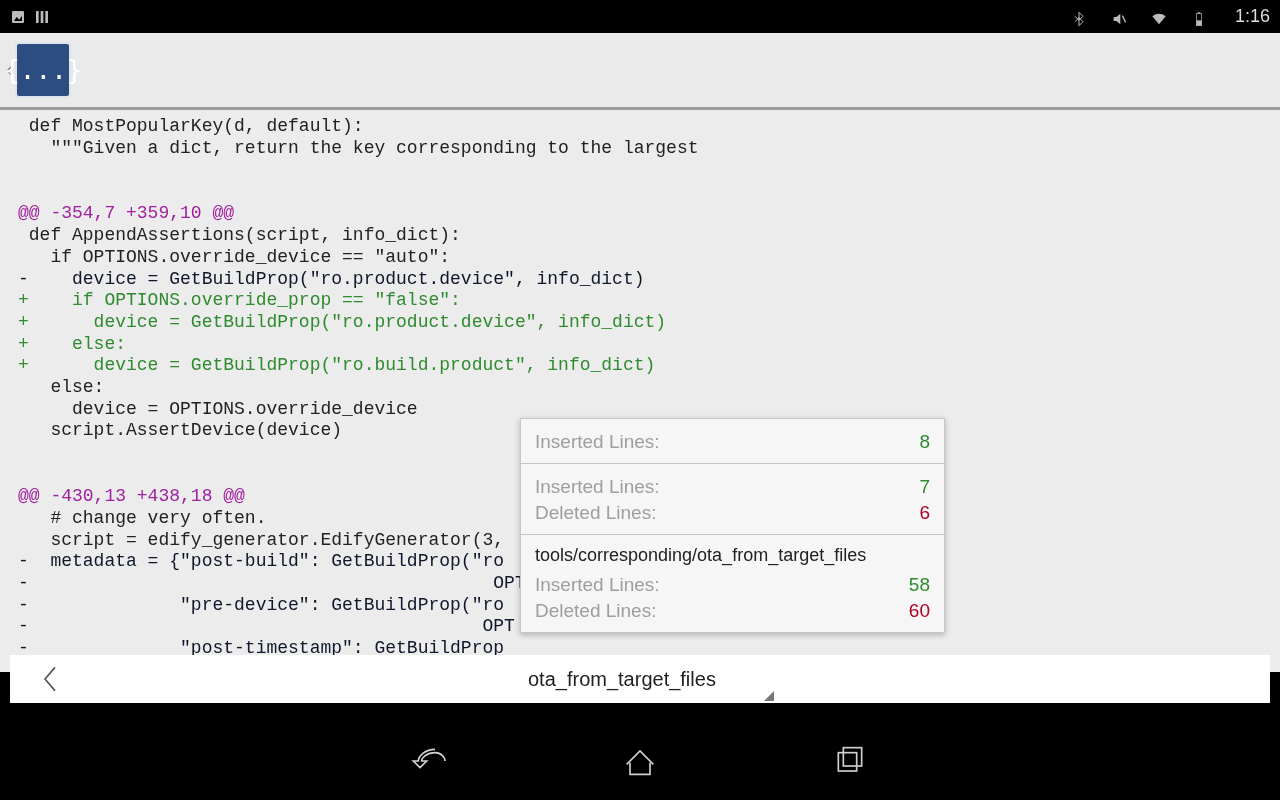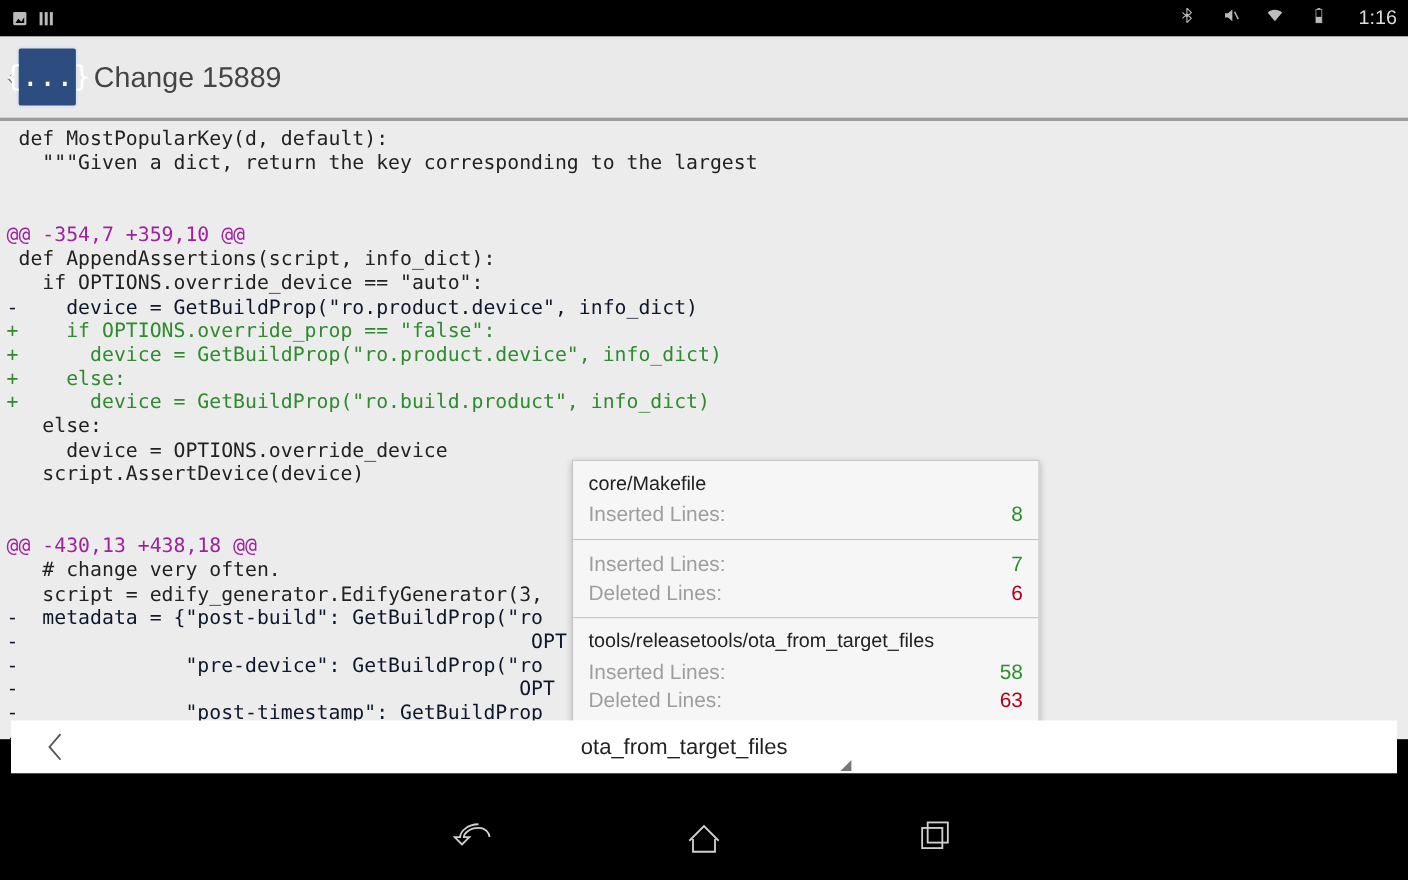--- a/index.html
+++ b/index.html
@@ -1,29 +1,29 @@
 <!DOCTYPE html>
 <html><head>
 <meta charset="utf-8">
 <style>
   * { margin: 0; padding: 0; box-sizing: border-box; }
   html, body { width: 1280px; height: 800px; font-family: "Helvetica Neue", Arial, sans-serif; background: #000; overflow: hidden; }
   .status-bar { height: 33px; background: #000; color: #ddd; display: flex; align-items: center; padding: 0 10px; font-size: 16px; }
   .status-left { display: flex; gap: 8px; }
-  .status-right { margin-left: auto; display: flex; gap: 24px; align-items: flex-start; }
+  .status-right { margin-left: auto; display: flex; gap: 24px; align-items: flex-end; }
   .status-icon { width: 16px; height: 16px; fill: #bbb; }
   .status-time { font-size: 18px; color: #ddd; margin-left: 4px; }
 
   .action-bar { height: 77px; background: #eaeaea; border-bottom: 3px solid #9c9c9c; display: flex; align-items: center; padding: 0 6px; }
   .back-caret { color: #888; font-size: 22px; margin-right: 2px; font-weight: 300; }
   .app-icon { width: 56px; height: 56px; background: #2d4c7f; border-radius: 4px; display: flex; align-items: center; justify-content: center; color: #fff; font-size: 26px; font-family: monospace; margin-right: 14px; border: 2px solid #dde4ee; }
   .app-title { font-size: 26px; color: #444; font-weight: 400; }
 
   .diff-area { position: absolute; top: 110px; left: 0; right: 0; bottom: 128px; background: #ececec; padding: 6px 0; font-family: "DejaVu Sans Mono","Menlo","Consolas",monospace; font-size: 18px; line-height: 21.7px; white-space: pre; color: #222; overflow: hidden; }
-  .diff-line { padding-left: 6px; }
+  .diff-line { padding-left: 18px; font-family: Liberation Mono, monospace; }
   .hunk { color: #a020a0; margin-top: 44px; }
   .del  { color: #0f172a; }
   .add  { color: #2e8b2e; }
   .ctx  { color: #222; }
 
   .popup { position: absolute; left: 520px; top: 418px; width: 425px; background: #f6f6f6; border: 1px solid #c6c6c6; box-shadow: 0 2px 6px rgba(0,0,0,.25); }
   .popup-item { border-bottom: 1px solid #c6c6c6; padding: 10px 14px 8px; }
   .popup-item:last-child { border-bottom: none; }
   .popup-file { font-size: 18px; color: #222; margin-bottom: 6px; word-break: break-all; }
   .popup-row { display: flex; justify-content: space-between; font-size: 19px; color: #9e9e9e; line-height: 26px; font-weight: 300; }
@@ -72,52 +72,50 @@
       </svg>
     <span class="status-time">1:16</span>
   </div>
 </div>
 
 <div class="action-bar">
   <span class="back-caret">‹</span>
   <div class="app-icon">
       <span>{...}</span>
     </div>
-  <span class="app-title">Change 15889</span>
 </div>
 
 <div class="diff-area" id="diff-container"><div class="diff-line ctx"> def MostPopularKey(d, default):</div><div class="diff-line ctx">   """Given a dict, return the key corresponding to the largest</div><div class="diff-line hunk">@@ -354,7 +359,10 @@</div><div class="diff-line ctx"></div><div class="diff-line ctx"> def AppendAssertions(script, info_dict):</div><div class="diff-line ctx">   if OPTIONS.override_device == "auto":</div><div class="diff-line del">-    device = GetBuildProp("ro.product.device", info_dict)</div><div class="diff-line add">+    if OPTIONS.override_prop == "false":</div><div class="diff-line add">+      device = GetBuildProp("ro.product.device", info_dict)</div><div class="diff-line add">+    else:</div><div class="diff-line add">+      device = GetBuildProp("ro.build.product", info_dict)</div><div class="diff-line ctx">   else:</div><div class="diff-line ctx">     device = OPTIONS.override_device</div><div class="diff-line ctx">   script.AssertDevice(device)</div><div class="diff-line hunk">@@ -430,13 +438,18 @@</div><div class="diff-line ctx">   # change very often.</div><div class="diff-line ctx">   script = edify_generator.EdifyGenerator(3,</div><div class="diff-line ctx"></div><div class="diff-line del">-  metadata = {"post-build": GetBuildProp("ro</div><div class="diff-line del">-                                           OPT</div><div class="diff-line del">-              "pre-device": GetBuildProp("ro</div><div class="diff-line del">-                                          OPT</div><div class="diff-line del">-              "post-timestamp": GetBuildProp</div><div class="diff-line del">-</div><div class="diff-line del">-              }</div></div>
 
 <div class="popup" id="popup-container">
     <div class="popup-item">
-      <div class="popup-file">core/Makefile</div>
       <div class="popup-row">
         <span>Inserted Lines:</span>
         <span class="count-ins">8</span>
       </div>
     </div>
     <div class="popup-item">
       <div class="popup-row">
         <span>Inserted Lines:</span>
         <span class="count-ins">7</span>
       </div>
       <div class="popup-row">
         <span>Deleted Lines:</span>
         <span class="count-del">6</span>
       </div>
     </div>
     <div class="popup-item">
-      <div class="popup-file">tools/releasetools/ota_from_target_files</div>
+      <div class="popup-file">tools/corresponding/ota_from_target_files</div>
       <div class="popup-row">
         <span>Inserted Lines:</span>
         <span class="count-ins">58</span>
       </div>
       <div class="popup-row">
         <span>Deleted Lines:</span>
-        <span class="count-del">63</span>
+        <span class="count-del">60</span>
       </div>
     </div>
   </div>
 
 <div class="selector-bar">
   <div class="sel-back">
     <svg viewBox="0 0 24 36">
         <polyline points="18,4 6,18 18,32"></polyline>
       </svg>
   </div>

